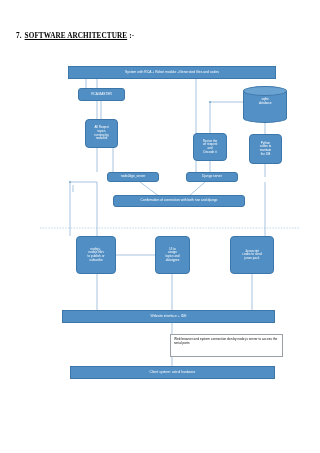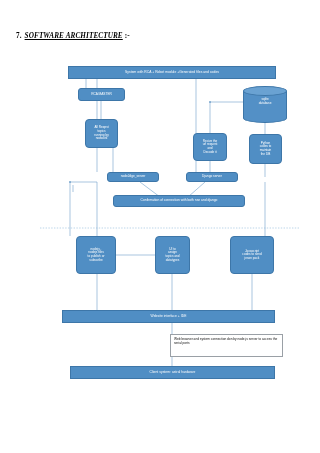--- a/index.html
+++ b/index.html
@@ -21,21 +21,21 @@
     position: absolute;
     left: 16px;
     top: 32px;
     font-family: "Liberation Serif", serif;
     font-size: 7.2px;
     font-weight: bold;
     letter-spacing: .1px;
     white-space: nowrap;
   }
   #heading .num { margin-right: 3px; }
-  #heading .ttl { text-decoration: underline; font-style: italic; }
+  #heading .ttl { text-decoration: underline; }
   #heading .suffix { text-decoration: none; margin-left: 2px; }
 
   
   #diagram {
     position: absolute;
     left: 0;
     top: 0;
     width: 320px;
     height: 453px;
   }

